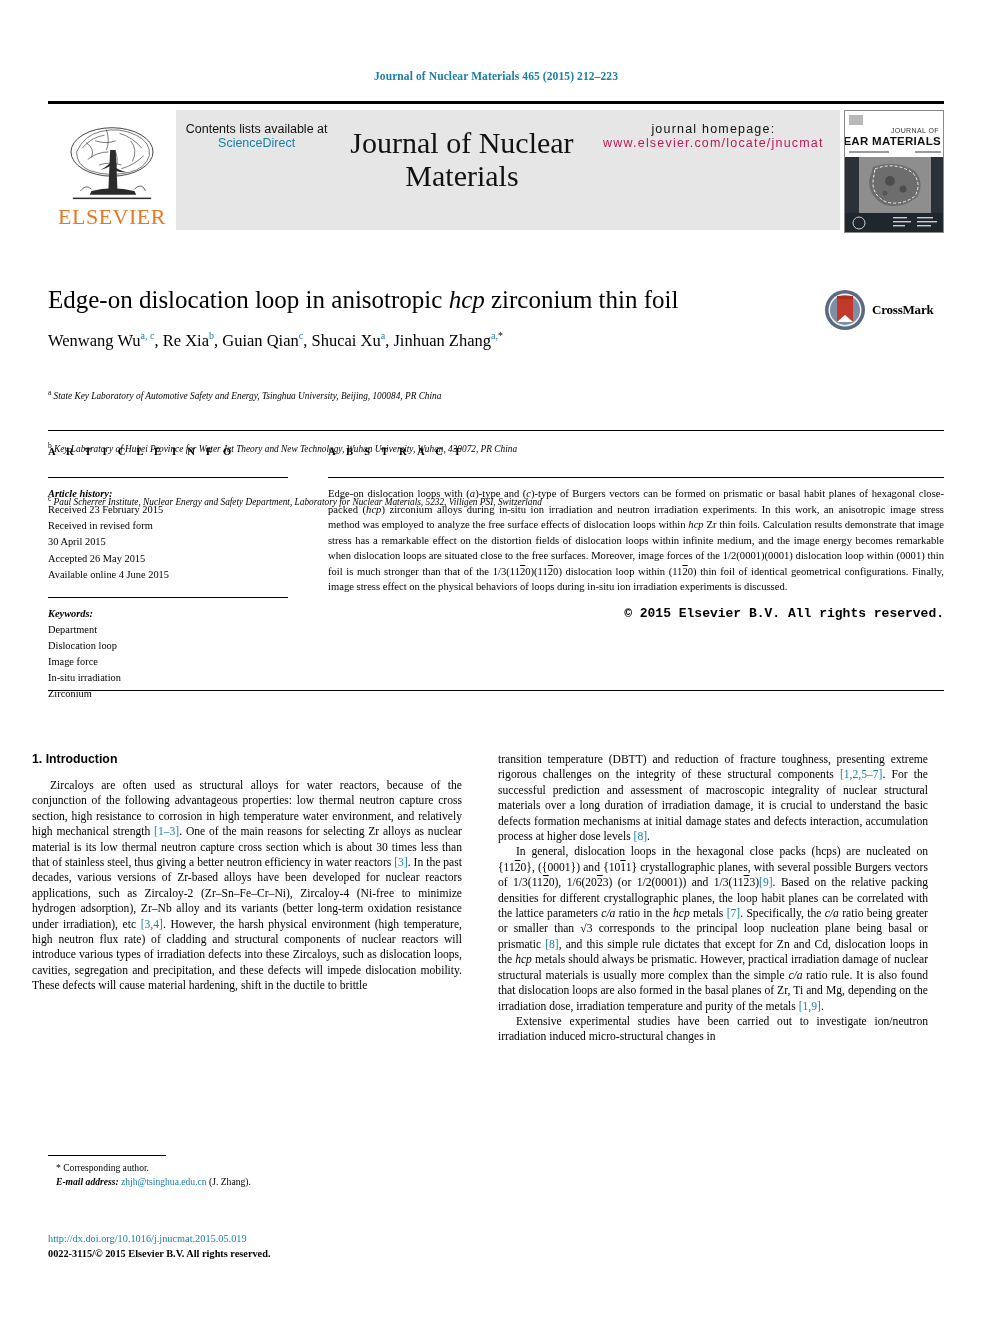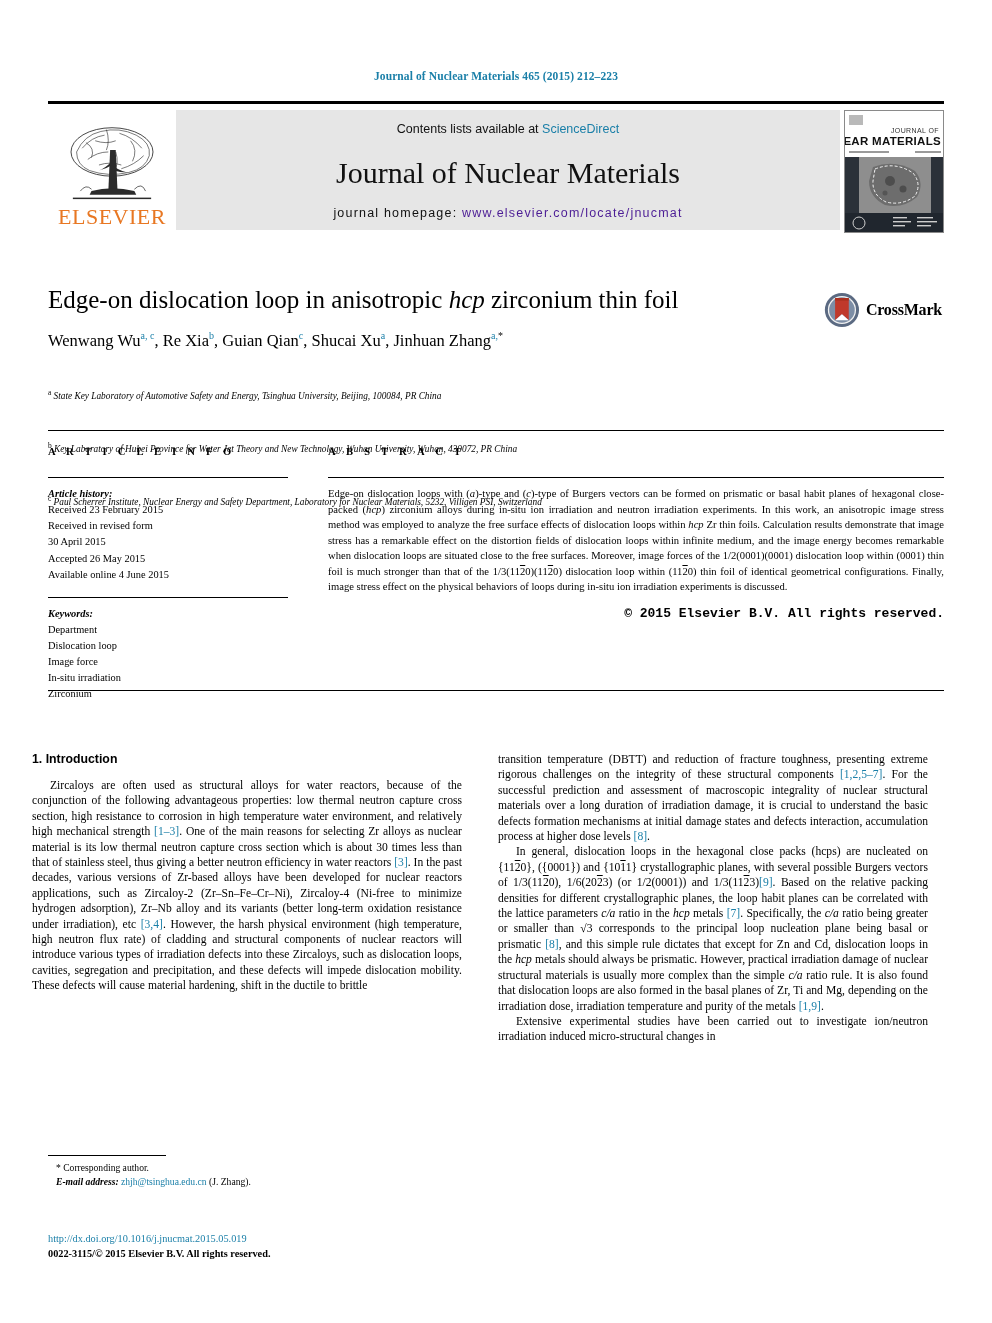--- a/index.html
+++ b/index.html
@@ -55,21 +55,21 @@
     padding-bottom: 2px;
     font-weight: 400;
   }
   .center-panel {
     flex: 1 1 auto;
     background: #e6e6e6;
     margin-top: 6px;
     margin-bottom: 0px;
     position: relative;
     display: flex;
-    flex-direction: column;
+    flex-direction: row;
     justify-content: space-between;
     padding: 12px 0 10px 0;
   }
   .contents-line {
     text-align: center;
     font-family: "Liberation Sans", sans-serif;
     font-size: 12.5px;
     color: #111;
   }
   .contents-line .sd { color: #1a7fa8; }
@@ -81,21 +81,21 @@
     line-height: 1.1;
     margin: 4px 0 2px 0;
   }
   .homepage-line {
     text-align: center;
     font-family: "Liberation Sans", sans-serif;
     font-size: 12.5px;
     color: #111;
     letter-spacing: 1.2px;
   }
-  .homepage-line .url { color: #4c1d95; }
+  .homepage-line .url { color: #be185d; }
   .cover-block {
     flex: 0 0 104px;
     width: 104px;
     margin-top: 6px;
     display: flex;
     align-items: flex-start;
     justify-content: flex-end;
   }
   .cover-img {
     width: 100px; height: 123px;
@@ -116,21 +116,21 @@
     color: #000;
   }
   .paper-title i { font-style: italic; }
   .crossmark {
     position: absolute;
     right: 2px; top: 0px;
     width: 118px; height: 48px;
     display: flex; align-items: center; gap: 6px;
   }
   .cm-badge { width: 42px; height: 42px; }
-  .cm-label { font-family: "Liberation Serif", serif; font-size: 16px; font-weight: bold; letter-spacing: -.2px; }
+  .cm-label { font-family: "Liberation Serif", serif; font-size: 13px; font-weight: bold; letter-spacing: -.2px; }
 
   .authors {
     font-size: 16.5px;
     margin-top: 14px;
     line-height: 1.3;
     color: #000;
   }
   .authors sup { font-size: 10px; color: #1a7fa8; font-weight: normal; vertical-align: super; }
   .authors sup.star { color: #000; }
   .affils { margin-top: 11px; }

